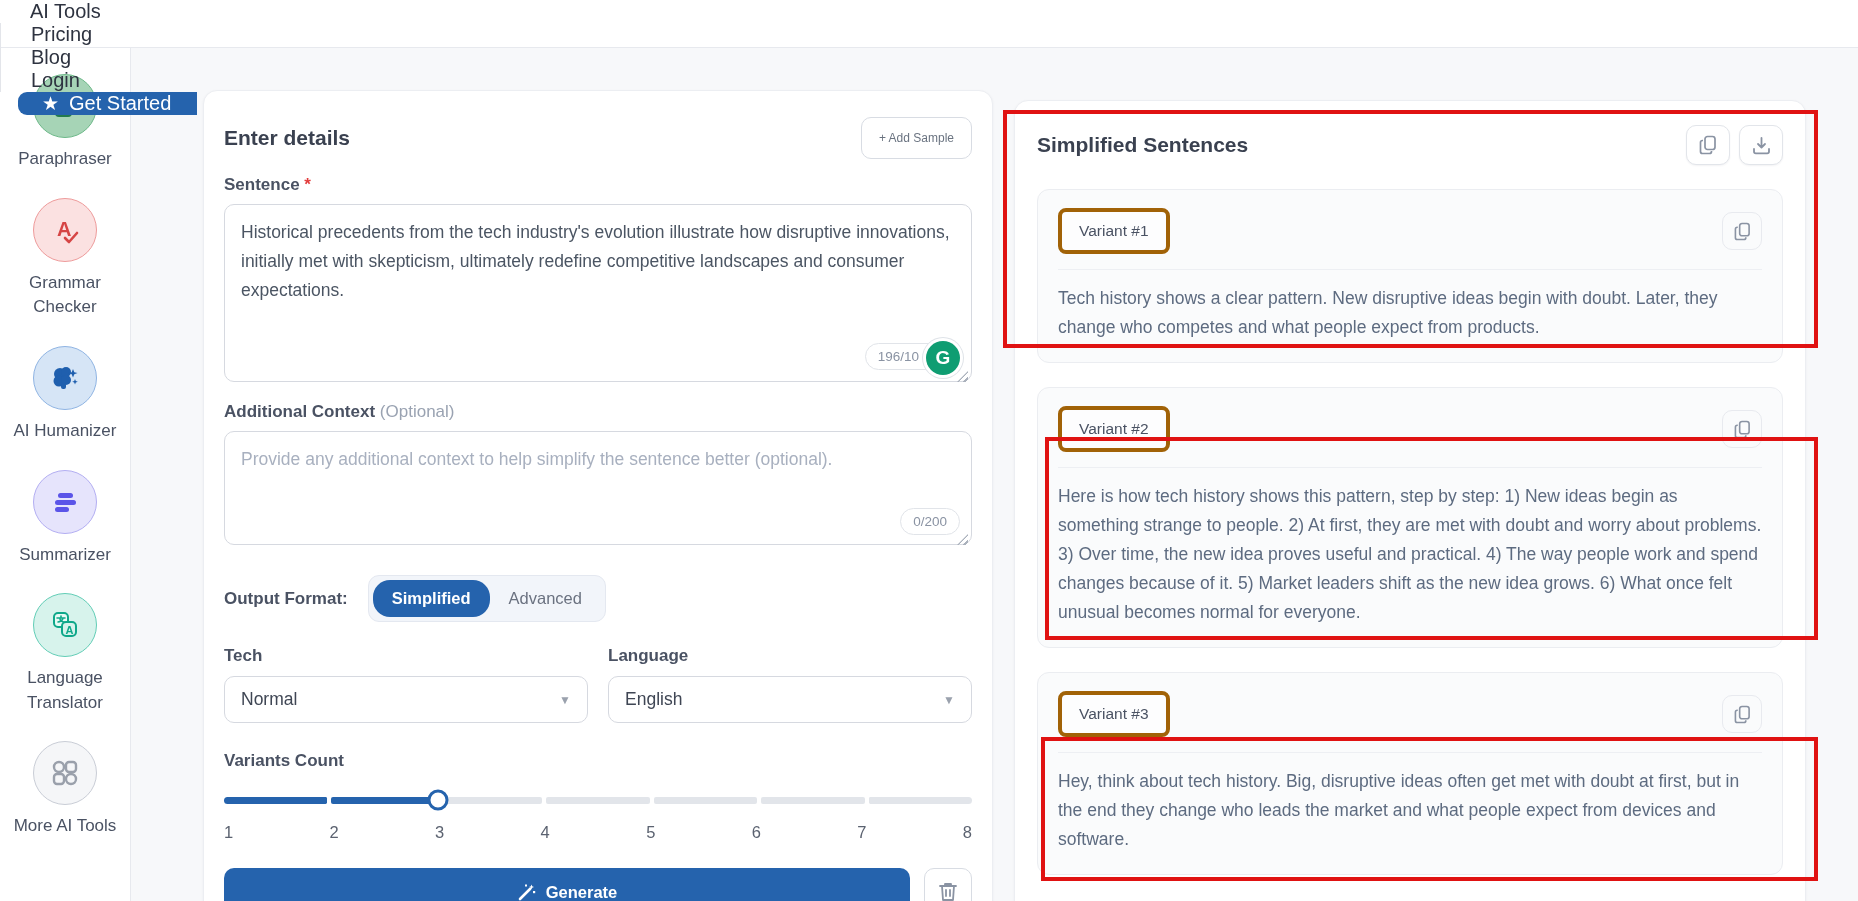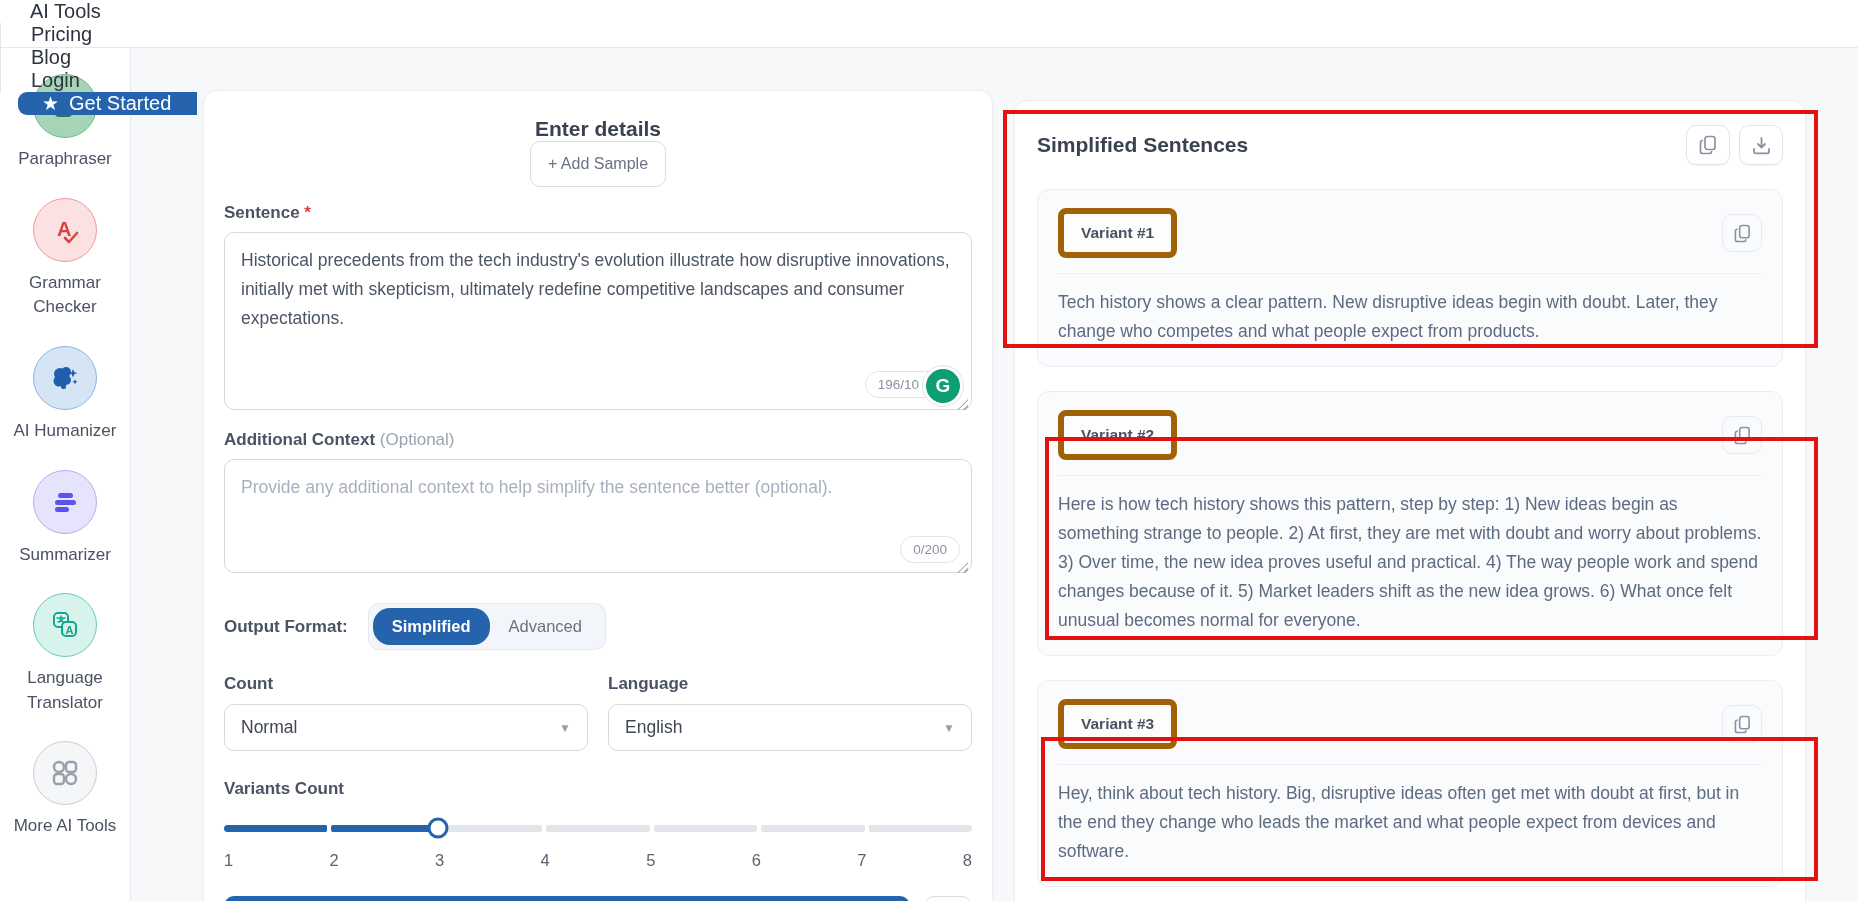--- a/index.html
+++ b/index.html
@@ -33,23 +33,23 @@
   .c-summ { background:#e6e4fc; border:1.5px solid #b3aef2; }
   .c-tran { background:#d7f3ec; border:1.5px solid #62cdb6; }
   .c-more { background:#f5f6f8; border:1.5px solid #c9cdd6; }
 
   
   .card { position:absolute; background:#fff; border-radius:14px; border:1px solid #eceef2;
     box-shadow:0 1px 3px rgba(30,40,60,.05); }
   .card-left { left:203px; top:90px; width:790px; height:840px; padding:26px 20px; }
   .card-right { left:1014px; top:100px; width:792px; height:830px; padding:24px 22px; }
 
-  .form-head { display:flex; align-items:center; justify-content:space-between;flex-direction:column; }
+  .form-head { display:flex; align-items:center; justify-content:space-between; }
   .h-title { font-size:21px; font-weight:700; color:#3a4150; }
-  .add-sample { font-size:16px; color:#6a7380; background:#fff; border:1px solid #d8dce3;
+  .add-sample { font-size:12px; color:#6a7380; background:#fff; border:1px solid #d8dce3;
     border-radius:10px; padding:13px 17px; cursor:pointer; }
 
   .field-label { margin-top:16px; font-size:17px; font-weight:700; color:#4a5263; }
   .req { color:#e23b3b; font-weight:700; }
   .opt { color:#9aa3b2; font-weight:400; }
 
   .ta-wrap { position:relative; margin-top:9px; }
   .ta { width:100%; border:1px solid #d6d9e0; border-radius:10px; resize:none;
     font-family:"Liberation Sans","DejaVu Sans",sans-serif; font-size:17.5px; color:#4b5563;
     line-height:29px; padding:13px 16px; outline:none; background:#fff; }
@@ -98,22 +98,22 @@
 
   
   .res-head { display:flex; align-items:center; justify-content:space-between; }
   .res-actions { display:flex; gap:9px; }
   .icon-btn { width:44px; height:40px; background:#fff; border:1px solid #e2e5ea; border-radius:10px;
     display:flex; align-items:center; justify-content:center; cursor:pointer;
     box-shadow:0 1px 2px rgba(30,40,60,.06); }
   .variant-card { margin-top:24px; background:#fafbfc; border:1px solid #ebedf1; border-radius:12px;
     padding:18px 20px 20px; }
   .variant-top { display:flex; align-items:center; justify-content:space-between; }
-  .variant-badge { background:#fdfdfe; border:6px solid #a16207; border-radius:8px; padding:10px 17px;
-    font-size:15.5px; font-weight:700; color:#4a5263; }
+  .variant-badge { background:#fdfdfe; border:4px solid #a16207; border-radius:8px; padding:10px 17px;
+    font-size:15.5px; font-weight:400; color:#4a5263; }
   .v-copy { width:40px; height:38px; border:1px solid #e8eaef; border-radius:10px; background:transparent;
     display:flex; align-items:center; justify-content:center; cursor:pointer; }
   .variant-div { margin-top:15px; height:1px; background:#edeff3; }
   .variant-text { margin-top:14px; font-size:17.5px; color:#5d6b80; line-height:29px; }
 
   
   .anno { position:absolute; border:4px solid var(--annotation,#e01212); z-index:30; pointer-events:none; }
   .anno1 { left:1003px; top:110px; width:815px; height:238px; }
   .anno2 { left:1045px; top:437px; width:773px; height:203px; }
   .anno3 { left:1041px; top:737px; width:777px; height:144px; }
@@ -238,21 +238,21 @@
   <div class="format-row">
     <div class="field-label" style="margin-top:0">Output Format:</div>
     <div class="toggle">
       <div class="toggle-opt active">Simplified</div>
       <div class="toggle-opt">Advanced</div>
     </div>
   </div>
 
   <div class="two-col">
     <div>
-      <div class="field-label" style="margin-top:0">Count</div>
+      <div class="field-label" style="margin-top:0">Tech</div>
       <div class="select">
         <span>Normal</span>
         <span class="caret">▼</span>
       </div>
     </div>
     <div>
       <div class="field-label" style="margin-top:0">Language</div>
       <div class="select">
         <span>English</span>
         <span class="caret">▼</span>

